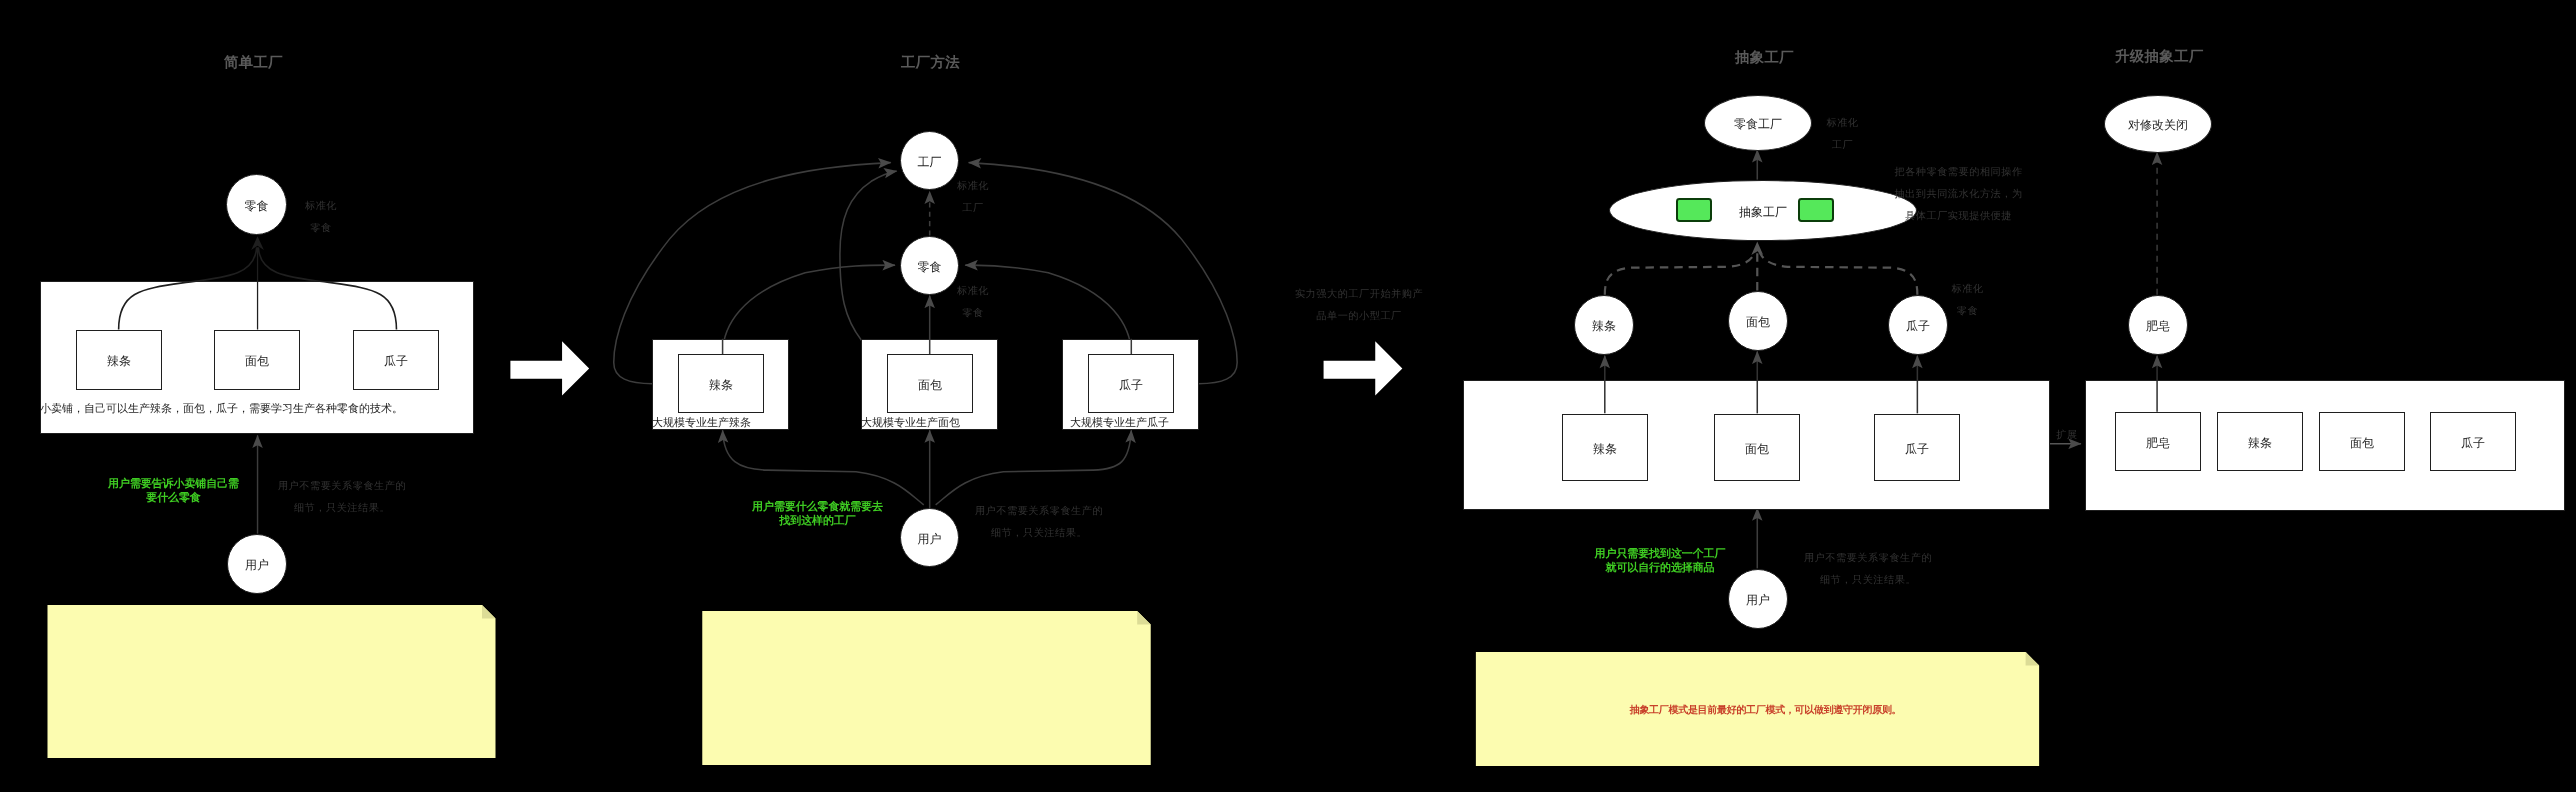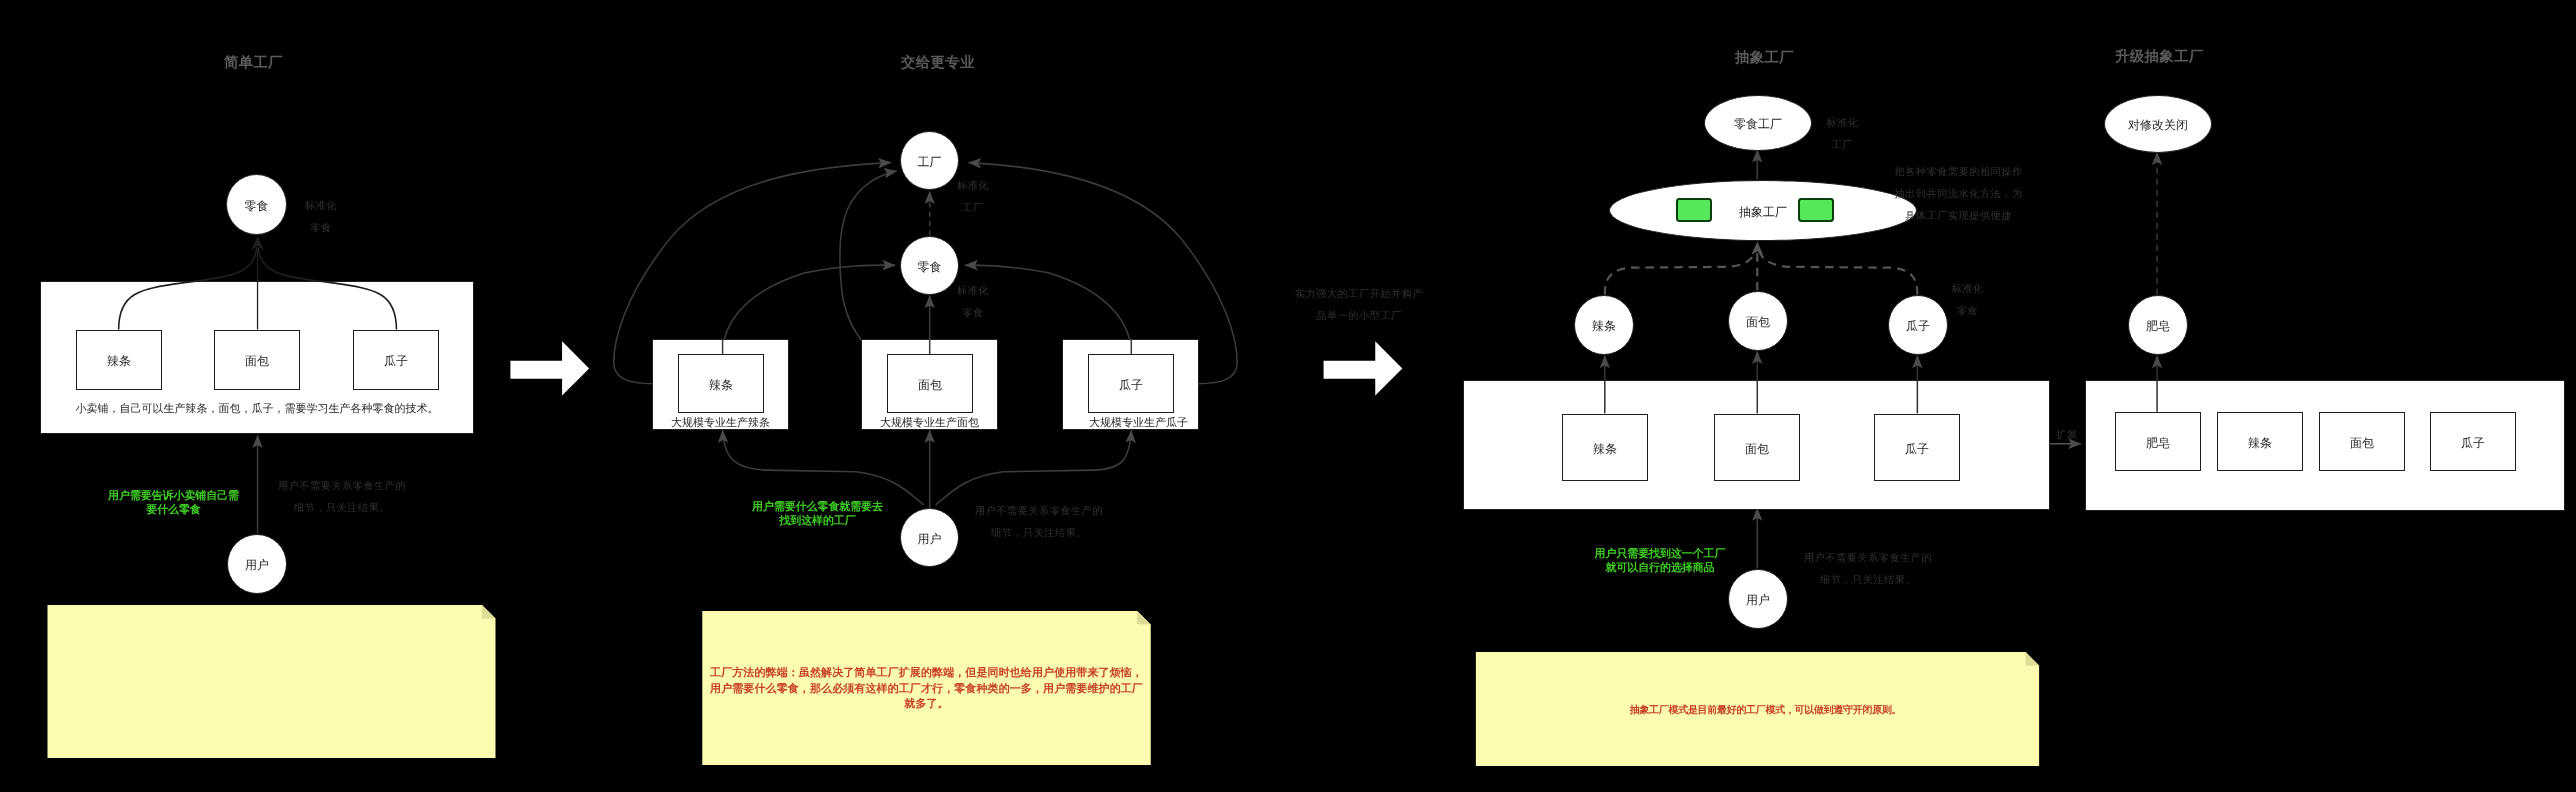--- a/index.html
+++ b/index.html
@@ -16,21 +16,21 @@
   .circ{position:absolute;background:#fff;border:1.7px solid #1f1f1f;border-radius:50%;
       box-sizing:border-box;display:flex;align-items:center;justify-content:center;
       color:#1f1f1f;font-size:12px;padding-top:3.4px;}
   .ell{position:absolute;background:#fff;border:1.7px solid #1f1f1f;border-radius:50%;
       box-sizing:border-box;display:flex;align-items:center;justify-content:center;
       color:#1f1f1f;font-size:12px;padding-top:3.4px;}
   .gray{position:absolute;color:#333333;font-size:10.2px;line-height:22px;letter-spacing:0.5px;
       text-align:center;white-space:pre-line;}
   .green{position:absolute;color:#3ecc22;font-size:11px;line-height:14.4px;letter-spacing:-0.1px;
       text-align:center;white-space:pre;font-weight:bold;}
-  .cap{position:absolute;color:#1f1f1f;font-size:11px;text-align:center;white-space:nowrap;}
+  .cap{position:absolute;color:#1f1f1f;font-size:11px;text-align:left;white-space:nowrap;}
   .note{position:absolute;}
   .notetext{position:absolute;color:#c8402a;font-size:11px;line-height:15.7px;letter-spacing:0.1px;
       text-align:center;white-space:pre;font-weight:bold;}
   .gchip{position:absolute;background:#55e85a;border:2px solid #0b3d0a;
       border-radius:3.4px;box-sizing:border-box;}
 </style>
 </head>
 <body>
 <div id="stage">
 <svg class="lay" viewBox="0 0 3040 935">
@@ -91,30 +91,30 @@
 </svg>
 <div class="sect-title" style="left:224px;top:53px;">简单工厂</div>
 <div class="circ" style="left:226px;top:174px;width:61px;height:61px;">零食</div>
 <div class="gray" style="left:303px;top:195px;width:36px;">标准化
 零食</div>
 <div class="wbox" style="left:40px;top:281px;width:434px;height:153px;"></div>
 <div class="ibox" style="left:76px;top:330px;width:86px;height:60px;">辣条</div>
 <div class="ibox" style="left:214px;top:330px;width:86px;height:60px;">面包</div>
 <div class="ibox" style="left:353px;top:330px;width:86px;height:60px;">瓜子</div>
 <div class="cap" style="left:40px;top:401px;width:434px;">小卖铺，自己可以生产辣条，面包，瓜子，需要学习生产各种零食的技术。</div>
-<div class="green" style="left:108px;top:476px;width:131px;margin-top:12px;">用户需要告诉小卖铺自己需
+<div class="green" style="left:108px;top:476px;width:131px;">用户需要告诉小卖铺自己需
 要什么零食</div>
 <div class="gray" style="left:276px;top:475px;width:132px;">用户不需要关系零食生产的
 细节，只关注结果。</div>
 <div class="circ" style="left:227px;top:534px;width:60px;height:60px;">用户</div>
 <div class="note" style="left:47px;top:605px;width:449px;height:153px;"><svg width="449" height="153" viewBox="0 0 530 181">
         <path d="M0,0 L514,0 L530,16 L530,181 L0,181 Z" fill="#fcfcb0"></path>
         <path d="M514,0 L530,16 L514,16 Z" fill="#dcdc96"></path>
       </svg></div>
-<div class="sect-title" style="left:901px;top:53px;">交给更专业</div>
+<div class="sect-title" style="left:901px;top:53px;">工厂方法</div>
 <div class="circ" style="left:900px;top:131px;width:59px;height:59px;">工厂</div>
 <div class="gray" style="left:956px;top:175px;width:34px;">标准化
 工厂</div>
 <div class="circ" style="left:900px;top:236px;width:59px;height:59px;">零食</div>
 <div class="gray" style="left:956px;top:280px;width:34px;">标准化
 零食</div>
 <div class="wbox" style="left:652px;top:339px;width:137px;height:91px;"></div>
 <div class="wbox" style="left:861px;top:339px;width:137px;height:91px;"></div>
 <div class="wbox" style="left:1062px;top:339px;width:137px;height:91px;"></div>
 <div class="ibox" style="left:678px;top:354px;width:86px;height:59px;">辣条</div>
@@ -125,23 +125,20 @@
 <div class="cap" style="left:1062px;top:415px;width:137px;font-size:11px;padding-left:8px;">大规模专业生产瓜子</div>
 <div class="green" style="left:751px;top:499px;width:133px;">用户需要什么零食就需要去
 找到这样的工厂</div>
 <div class="gray" style="left:973px;top:500px;width:132px;">用户不需要关系零食生产的
 细节，只关注结果。</div>
 <div class="circ" style="left:900px;top:508px;width:59px;height:59px;">用户</div>
 <div class="note" style="left:702px;top:611px;width:449px;height:154px;"><svg width="449" height="154" viewBox="0 0 530 182">
         <path d="M0,0 L514,0 L530,16 L530,182 L0,182 Z" fill="#fcfcb0"></path>
         <path d="M514,0 L530,16 L514,16 Z" fill="#dcdc96"></path>
       </svg></div>
-<div class="notetext" style="left:702px;top:665px;width:449px;">工厂方法的弊端：虽然解决了简单工厂扩展的弊端，但是同时也给用户使用带来了烦恼，
-用户需要什么零食，那么必须有这样的工厂才行，零食种类的一多，用户需要维护的工厂
-就多了。</div>
 <div class="gray" style="left:1293px;top:283px;width:132px;">实力强大的工厂开始并购产
 品单一的小型工厂</div>
 <div class="sect-title" style="left:1735px;top:48px;">抽象工厂</div>
 <div class="ell" style="left:1704px;top:95px;width:108px;height:56px;">零食工厂</div>
 <div class="gray" style="left:1824px;top:112px;width:37px;">标准化
 工厂</div>
 <div class="ell" style="left:1609px;top:180px;width:308px;height:61px;">抽象工厂</div>
 <div class="gchip" style="left:1676px;top:198px;width:36px;height:24px;"></div>
 <div class="gchip" style="left:1798px;top:198px;width:36px;height:24px;"></div>
 <div class="gray" style="left:1890px;top:161px;width:137px;">把各种零食需要的相同操作

